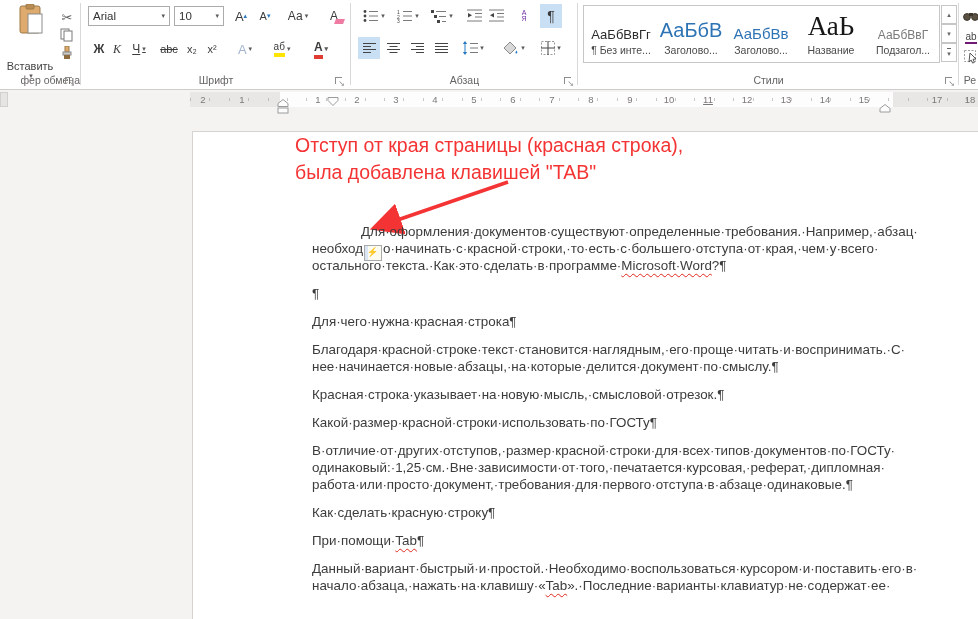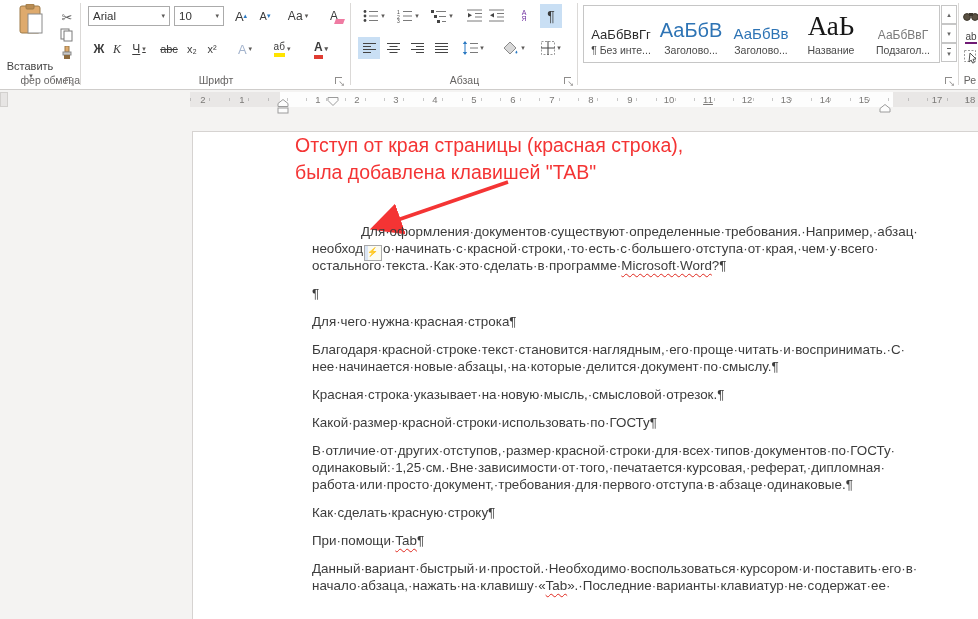--- a/index.html
+++ b/index.html
@@ -279,20 +279,21 @@
         <div class="scrollbtn">
             <span>▴</span>
           </div>
         <div class="scrollbtn">
             <span>▾</span>
           </div>
         <div class="scrollbtn">
             <span style="border-top:1px solid #666;padding-top:1px">▾</span>
           </div>
       </div>
+      <div class="grp-label">Стили</div>
       <span class="launcher" style="left:365px;bottom:3px"></span>
     </div>
     <div class="vsep" style="left:958px"></div>
 
     <div class="grp" style="left:962px;width:16px">
       <div class="ic" style="left:0;top:4px;width:18px">
         <svg width="16" height="13">
             <circle cx="4" cy="8" r="3.4" fill="#5a5142" stroke="#3c362c"></circle>
             <circle cx="12" cy="8" r="3.4" fill="#5a5142" stroke="#3c362c"></circle>
             <rect x="6" y="4" width="4" height="3" fill="#3c362c"></rect>

